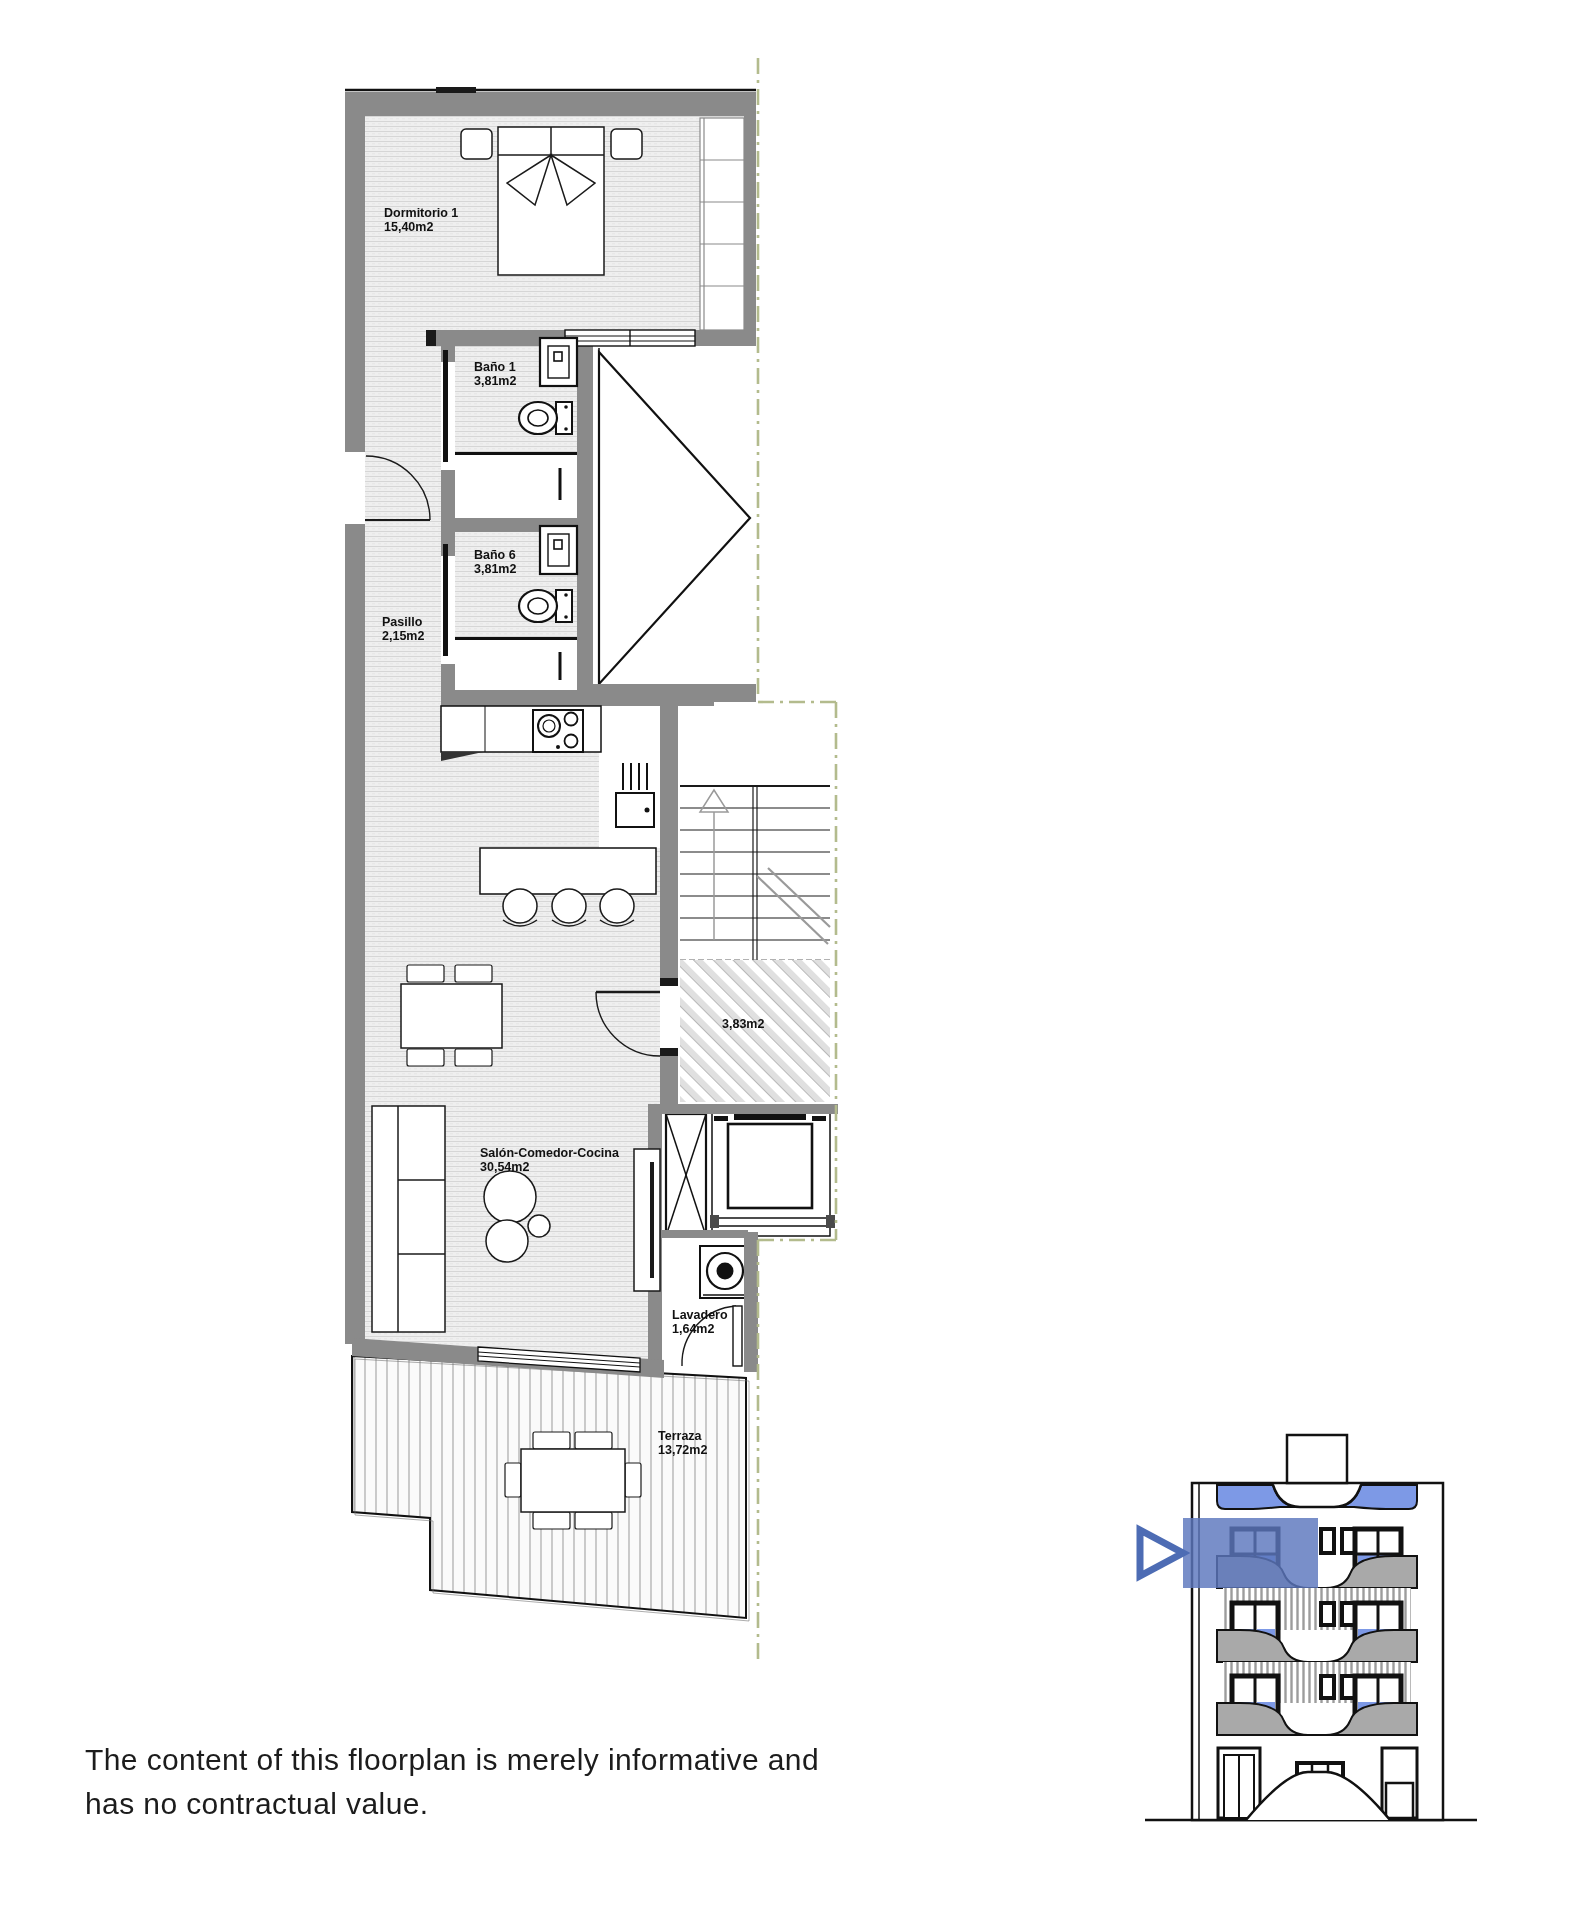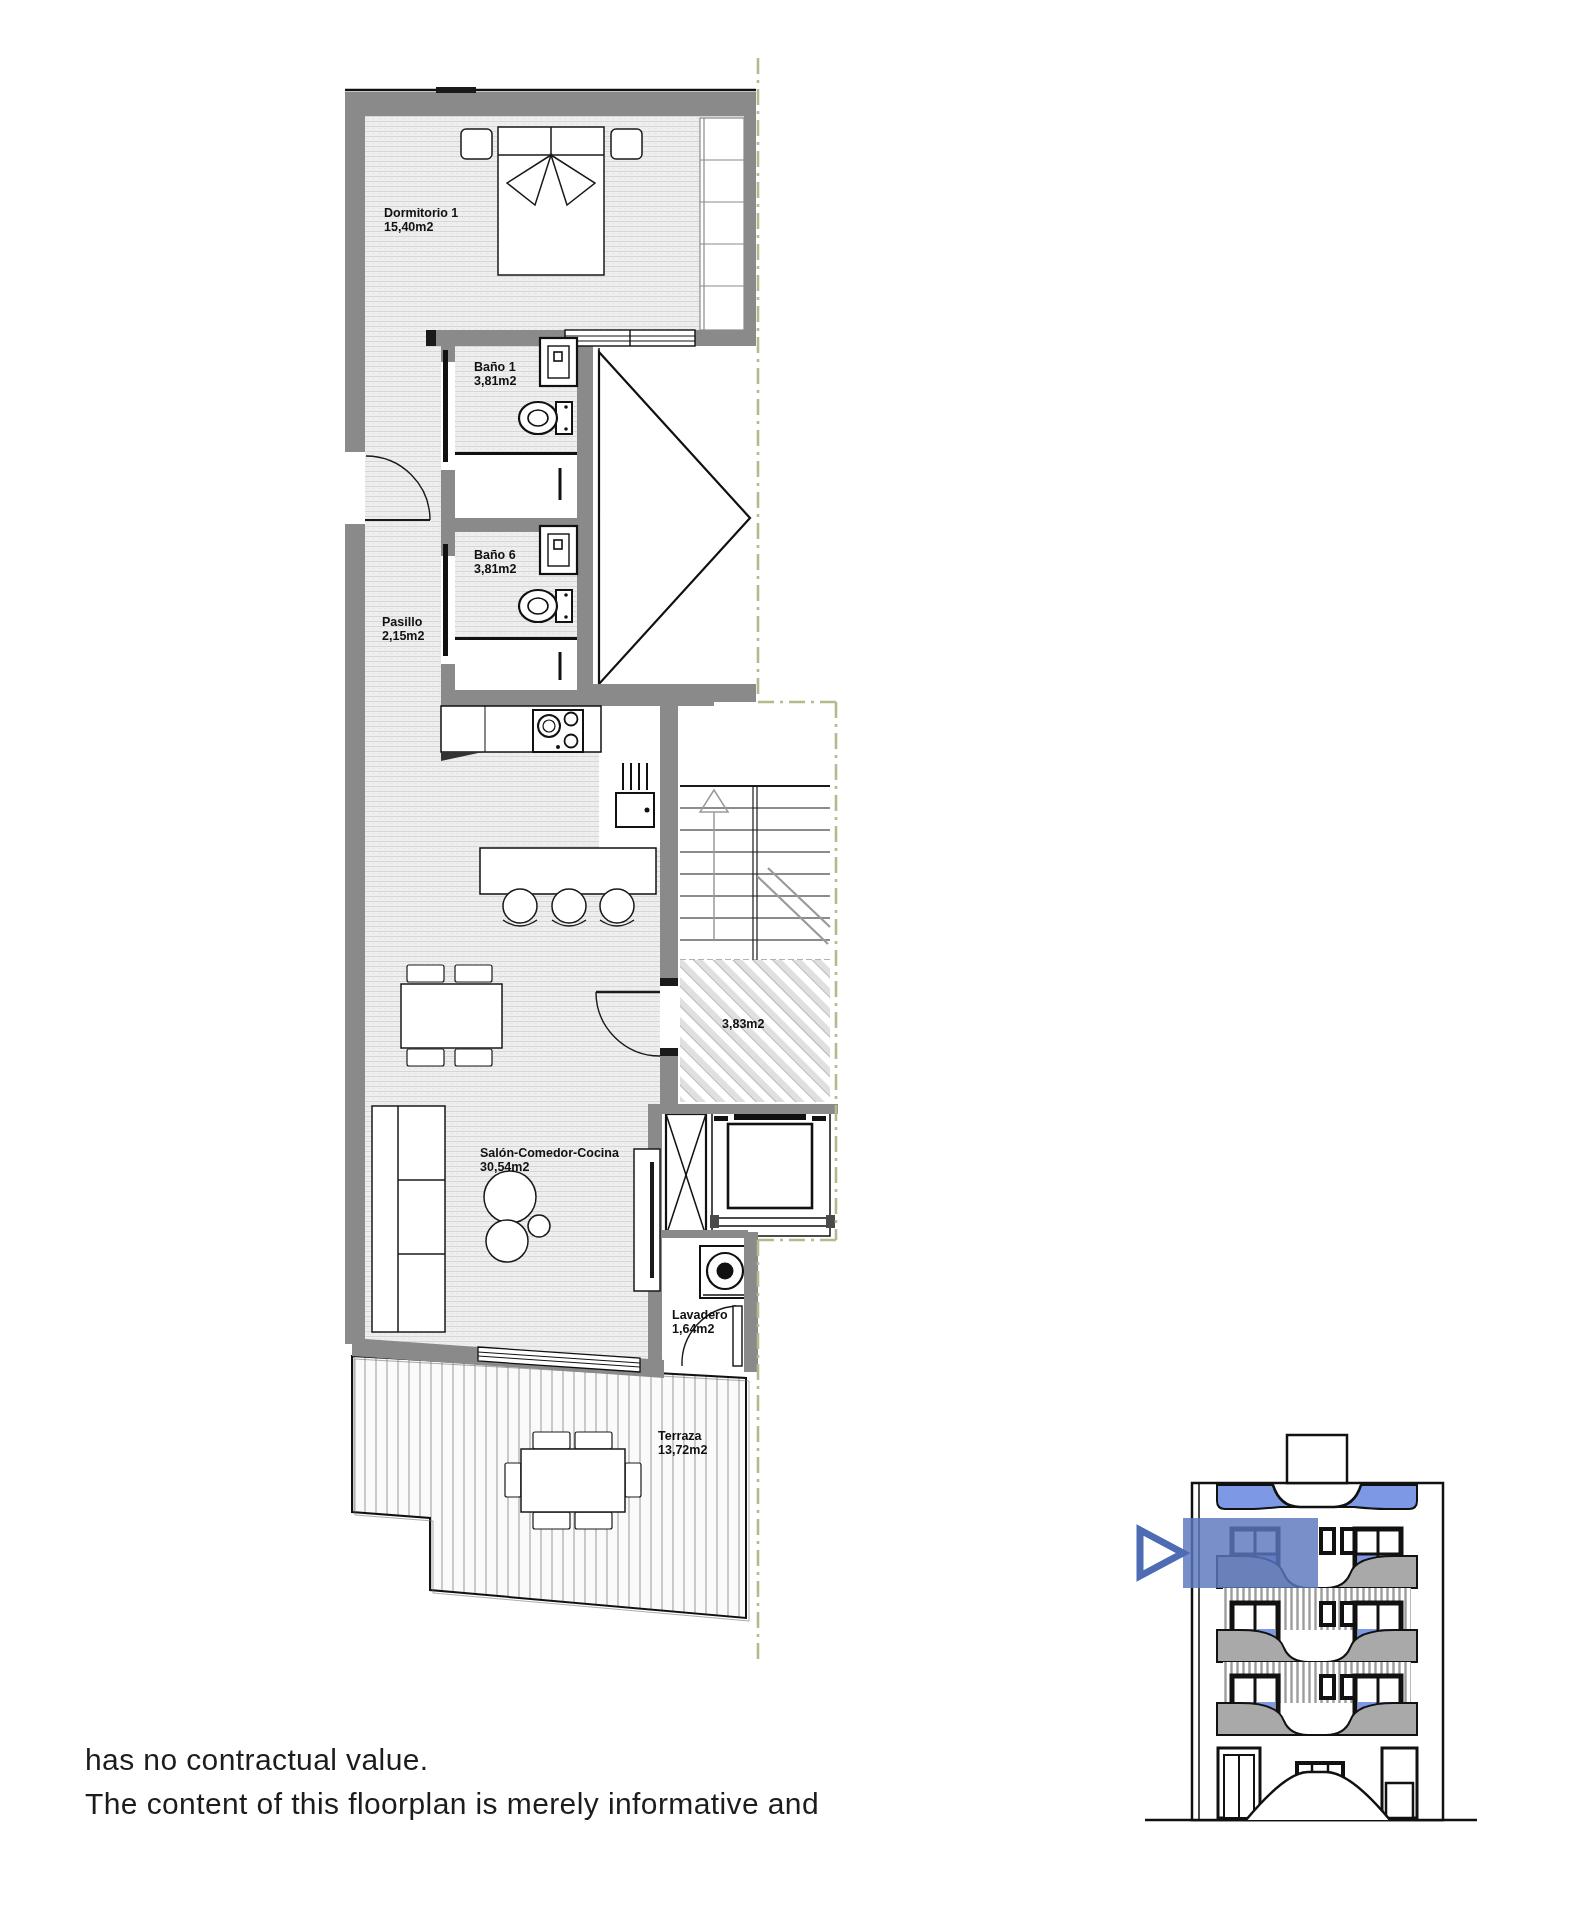--- a/index.html
+++ b/index.html
@@ -334,22 +334,22 @@
   <div class="abs room-label" style="left:658px;top:1430px;">
     <span>Terraza</span>
     <span>13,72m2</span>
   </div>
 
   <div class="abs title-block">
   </div>
 
 
   <div class="abs disclaimer">
+    <div>The content of this floorplan is merely informative and</div>
     <div>has no contractual value.</div>
-    <div>The content of this floorplan is merely informative and</div>
   </div>
 
   <svg width="360" height="434" viewBox="0 0 360 434" style="left:1128px;top:1396px;">
 
     <line x1="17" y1="424" x2="349" y2="424" stroke="#111" stroke-width="2.5"></line>
 
     <rect x="64" y="87" width="251" height="337" fill="#fff" stroke="#111" stroke-width="2.5"></rect>
     <line x1="71" y1="87" x2="71" y2="424" stroke="#111" stroke-width="1.5"></line>
     <rect x="159" y="39" width="60" height="48" fill="#fff" stroke="#111" stroke-width="2.5"></rect>
 

